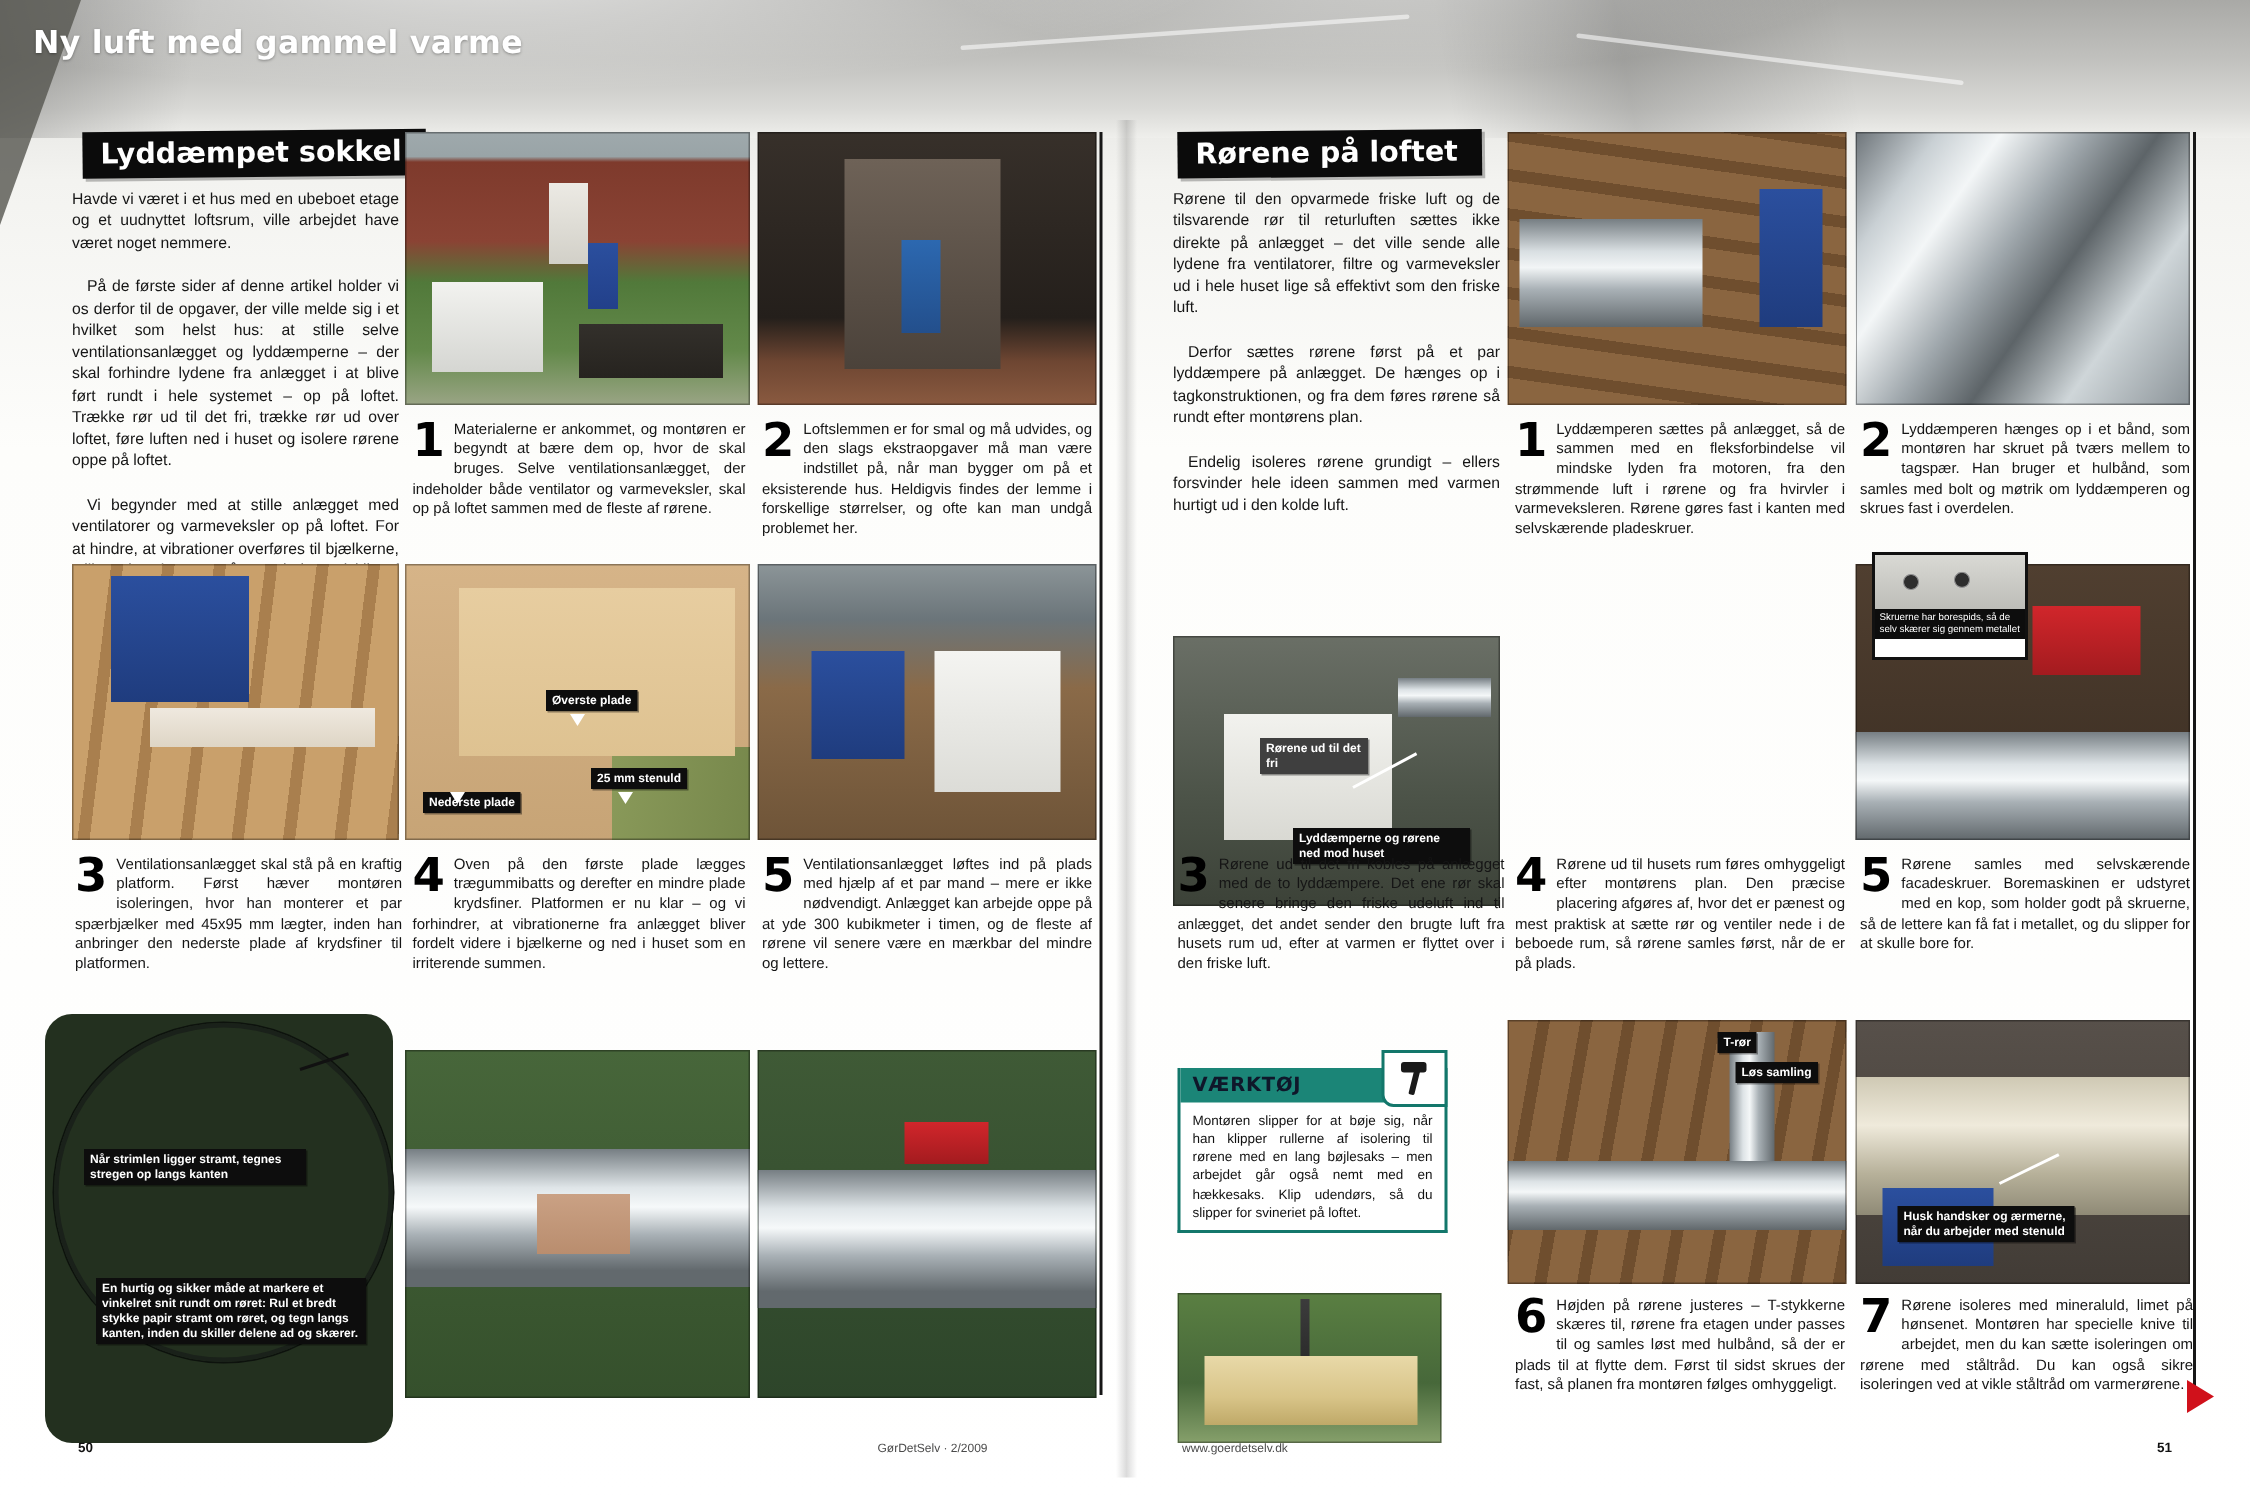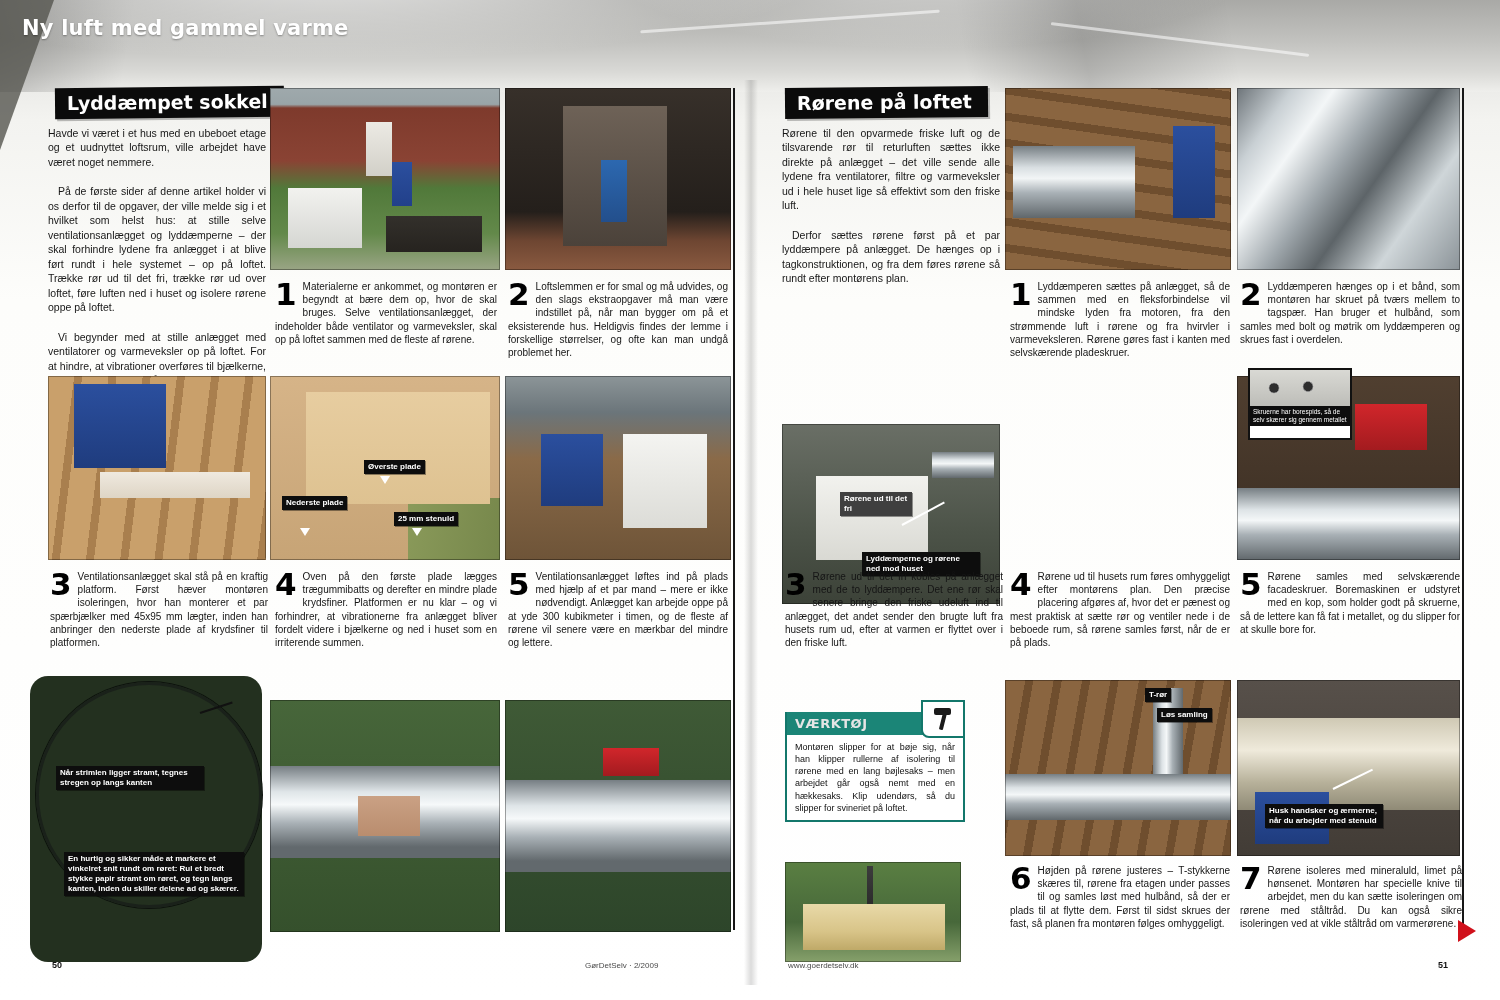--- a/index.html
+++ b/index.html
@@ -97,21 +97,21 @@
     linear-gradient(180deg,#e8d9a8,#d8c488 60%,#bfa968) 18px 42px/142px 46px no-repeat,
     linear-gradient(#3c3c3c,#222) 82px 4px/6px 62px no-repeat,
     linear-gradient(180deg,#5a7f42,#47683a 60%,#86a06b);}
   
   .lbl{background:#0d0d0d;color:#fff;font-size:8px;line-height:1.25;padding:2px 4px;
     font-weight:bold;box-shadow:1px 1px 0 rgba(0,0,0,.4);}
   .lbl.gray{background:#3f3f3f;}
   .ptr{width:0;height:0;border:5px solid transparent;border-top:8px solid #fff;}
   
   .toolbox{background:#fff;border:2px solid #13776b;border-top:none;}
-  .toolhead{background:#1b8577;color:#e5e5e5;font-family:"DejaVu Sans",sans-serif;
+  .toolhead{background:#1b8577;color:#0f172a;font-family:"DejaVu Sans",sans-serif;
     font-weight:bold;font-size:13px;letter-spacing:.5px;padding:4px 8px;position:relative;}
   .toolnotch{position:absolute;right:-2px;top:-12px;width:40px;height:34px;background:#fff;
     border:2px solid #13776b;border-radius:0 0 0 8px;display:flex;align-items:center;justify-content:center;}
   .toolbody{font-size:9px;line-height:1.35;color:#111;padding:6px 8px;text-align:justify;}
   
   .rule-v{width:2px;background:#161616;}
   .footer-small{font-size:8px;color:#4a4a4a;}
   .pageno{font-size:9px;font-weight:bold;color:#111;}
   .next-arrow{width:0;height:0;border-top:11px solid transparent;border-bottom:11px solid transparent;
     border-left:18px solid #d0111b;}
@@ -154,21 +154,21 @@
   </div>
   <div class="abs step" style="left:508px;top:280px;width:220px;">
     <span class="num">2</span>
     <span>Loftslemmen er for smal og må udvides, og den slags ekstraopgaver må man være indstillet på, når man bygger om på et eksisterende hus. Heldigvis findes der lemme i forskellige størrelser, og ofte kan man undgå problemet her.</span>
   </div>
 
   <div class="abs photo p3" style="left:48px;top:376px;width:218px;height:184px;"></div>
   <div class="abs photo p4" style="left:270px;top:376px;width:230px;height:184px;">
     <div class="abs lbl" style="left:94px;top:84px;">Øverste plade</div>
     <span class="abs ptr" style="left:110px;top:100px;"></span>
-    <div class="abs lbl" style="left:12px;top:120px;">Nederste plade</div>
+    <div class="abs lbl" style="left:12px;top:152px;">Nederste plade</div>
     <span class="abs ptr" style="left:30px;top:152px;"></span>
     <div class="abs lbl" style="left:124px;top:136px;">25 mm stenuld</div>
     <span class="abs ptr" style="left:142px;top:152px;"></span>
   </div>
   <div class="abs photo p5" style="left:505px;top:376px;width:226px;height:184px;"></div>
 
   <div class="abs step" style="left:50px;top:570px;width:218px;">
     <span class="num">3</span>
     <span>Ventilationsanlægget skal stå på en kraftig platform. Først hæver montøren isoleringen, hvor han monterer et par spærbjælker med 45x95 mm lægter, inden han anbringer den nederste plade af krydsfiner til platformen.</span>
   </div>
@@ -190,20 +190,21 @@
   <div class="abs photo p6" style="left:270px;top:700px;width:230px;height:232px;"></div>
   <div class="abs photo p7" style="left:505px;top:700px;width:226px;height:232px;"></div>
 
   <div class="abs rule-v" style="left:733px;top:88px;height:842px;"></div>
 
   <div class="abs secbar" style="left:785px;top:87px;">Rørene på loftet</div>
 
   <div class="abs intro" style="left:782px;top:126px;width:218px;">
     <p>Rørene til den opvarmede friske luft og de tilsvarende rør til returluften sættes ikke direkte på anlægget – det ville sende alle lydene fra ventilatorer, filtre og varmeveksler ud i hele huset lige så effektivt som den friske luft.</p>
     <p>Derfor sættes rørene først på et par lyddæmpere på anlægget. De hænges op i tagkonstruktionen, og fra dem føres rørene så rundt efter montørens plan.</p>
+    <p>Endelig isoleres rørene grundigt – ellers forsvinder hele ideen sammen med varmen hurtigt ud i den kolde luft.</p>
   </div>
 
   <div class="abs photo r1" style="left:1005px;top:88px;width:226px;height:182px;"></div>
   <div class="abs photo r2" style="left:1237px;top:88px;width:223px;height:182px;"></div>
 
   <div class="abs step" style="left:1010px;top:280px;width:220px;">
     <span class="num">1</span>
     <span>Lyddæmperen sættes på anlægget, så de sammen med en fleksforbindelse vil mindske lyden fra motoren, fra den strømmende luft i rørene og fra hvirvler i varmeveksleren. Rørene gøres fast i kanten med selvskærende pladeskruer.</span>
   </div>
   <div class="abs step" style="left:1240px;top:280px;width:220px;">

